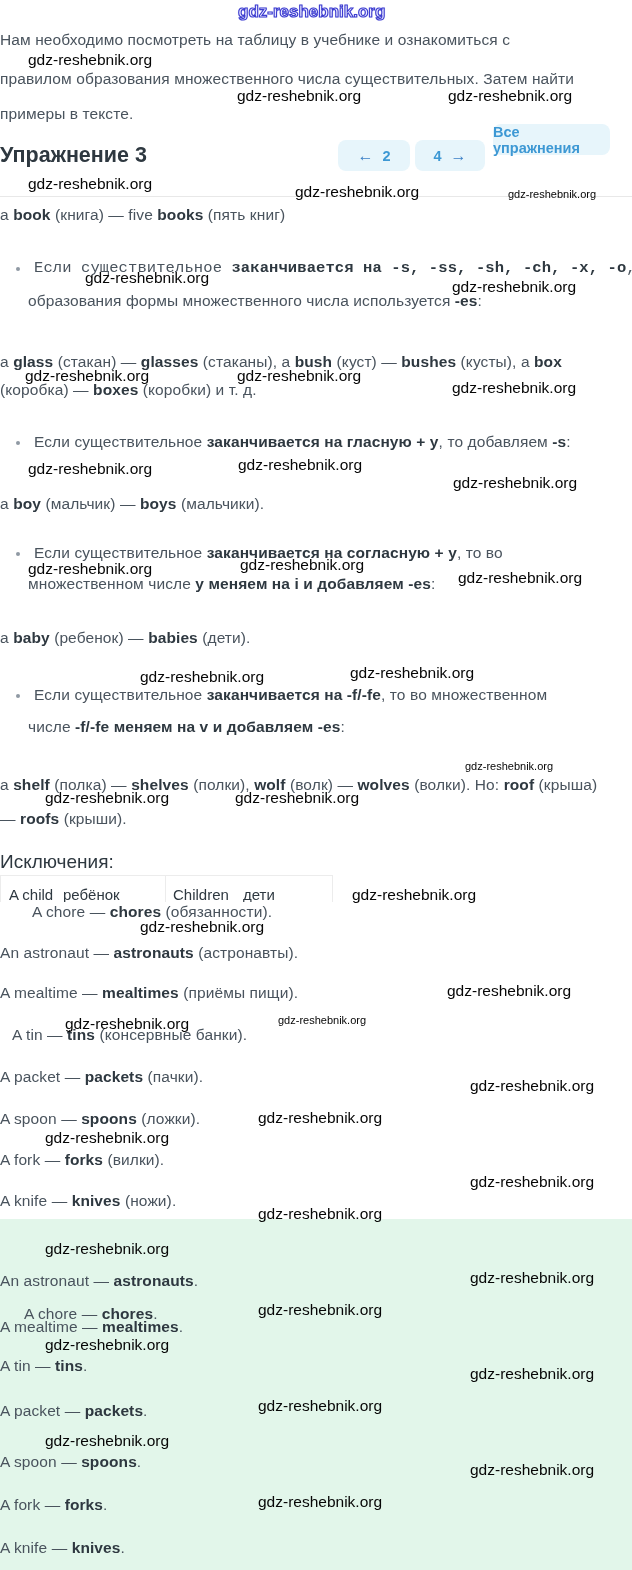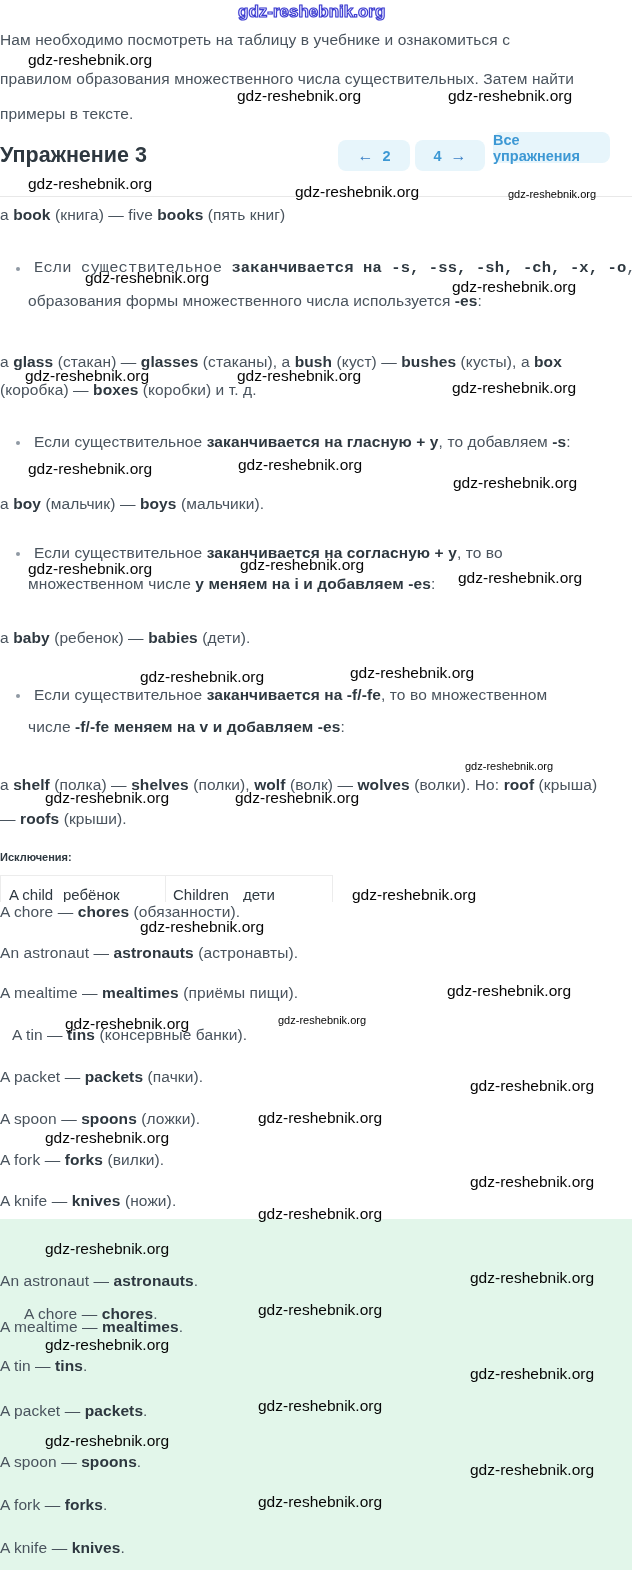--- a/index.html
+++ b/index.html
@@ -4,21 +4,21 @@
 <style>
   html,body { margin:0; padding:0; }
   body {
     width:632px; height:1570px; position:relative; overflow:hidden;
     background:#ffffff;
     font-family:"Liberation Sans", sans-serif;
   }
   .line { position:absolute; font-size:15.5px; color:#49535d; white-space:nowrap; letter-spacing:.1px; }
   .line .b { font-weight:bold; color:#2e3840; }
   .h1 { position:absolute; font-size:21.5px; font-weight:bold; color:#2e3840; white-space:nowrap; }
-  .h2 { position:absolute; font-size:11px; font-weight:bold; color:#2e3840; white-space:nowrap; }
+  .h2 { position:absolute; font-size:19px; font-weight:normal; color:#2e3840; white-space:nowrap; }
   .wm { position:absolute; font-size:15.5px; color:#060606; white-space:nowrap; }
   .wm-sm { font-size:11px; }
   .wm-blue {
     font-size:17px; font-weight:bold; color:#eaeaff;
     -webkit-text-stroke:1.1px #3d3dd0;
     text-shadow:0 0 1px #3d3dd0;
   }
   .btn {
     position:absolute; height:31px; background:#e7f5fb; border-radius:8px;
     color:#3d98d4; font-size:14.5px; font-weight:bold;
@@ -50,21 +50,21 @@
 <div class="h1" style="left:0; top:143px;">Упражнение 3</div>
 
 <div class="btn" style="left:338px; top:140px; width:72px;">
   <span class="arrow">←</span>
   <span>2</span>
 </div>
 <div class="btn" style="left:415px; top:140px; width:70px;">
   <span>4</span>
   <span class="arrow">→</span>
 </div>
-<div class="btn" style="left:493px; top:132px; width:117px;justify-content:flex-end;">
+<div class="btn" style="left:493px; top:124px; width:117px;justify-content:flex-end;">
   <span>Все упражнения</span>
 </div>
 
 <div class="line" style="left:0; top:206px;"><span>a </span><span class="b">book</span><span> (книга) — five </span><span class="b">books</span><span> (пять книг)</span></div>
 
 <div class="dot" style="left:16px; top:267px;"></div>
 <div class="line" style="left:34px; top:259px;font-family:Liberation Mono, monospace;"><span>Если существительное </span><span class="b">заканчивается на -s, -ss, -sh, -ch, -x, -o</span><span>, то для</span></div>
 <div class="line" style="left:28px; top:292px;"><span>образования формы множественного числа используется </span><span class="b">-es</span><span>:</span></div>
 
 <div class="line" style="left:0; top:353px;"><span>a </span><span class="b">glass</span><span> (стакан) — </span><span class="b">glasses</span><span> (стаканы), a </span><span class="b">bush</span><span> (куст) — </span><span class="b">bushes</span><span> (кусты), a </span><span class="b">box</span></div>
@@ -91,21 +91,21 @@
 <div class="h2" style="left:0; top:851px;">Исключения:</div>
 
 <div class="tablefrag" style="left:0; top:875px; width:331px; height:26px;">
   <div class="vline" style="left:164px;"></div>
   <span class="cell-text" style="left:8px; top:10px;">A child</span>
   <span class="cell-text" style="left:62px; top:10px;">ребёнок</span>
   <span class="cell-text" style="left:172px; top:10px;">Children</span>
   <span class="cell-text" style="left:242px; top:10px;">дети</span>
 </div>
 
-<div class="line" style="left:0; top:903px;"><span>A chore — </span><span class="b">chores</span><span> (обязанности).</span></div>
+<div class="line" style="left:0; top:903px;padding-left:32px;"><span>A chore — </span><span class="b">chores</span><span> (обязанности).</span></div>
 <div class="line" style="left:0; top:944px;"><span>An astronaut — </span><span class="b">astronauts</span><span> (астронавты).</span></div>
 <div class="line" style="left:0; top:984px;"><span>A mealtime — </span><span class="b">mealtimes</span><span> (приёмы пищи).</span></div>
 <div class="line" style="left:0; top:1026px;padding-left:12px;"><span>A tin — </span><span class="b">tins</span><span> (консервные банки).</span></div>
 <div class="line" style="left:0; top:1068px;"><span>A packet — </span><span class="b">packets</span><span> (пачки).</span></div>
 <div class="line" style="left:0; top:1110px;"><span>A spoon — </span><span class="b">spoons</span><span> (ложки).</span></div>
 <div class="line" style="left:0; top:1151px;"><span>A fork — </span><span class="b">forks</span><span> (вилки).</span></div>
 <div class="line" style="left:0; top:1192px;"><span>A knife — </span><span class="b">knives</span><span> (ножи).</span></div>
 
 <div class="line" style="left:0; top:1305px;margin-left:24px;"><span>A chore — </span><span class="b">chores</span><span>.</span></div>
 <div class="line" style="left:0; top:1272px;"><span>An astronaut — </span><span class="b">astronauts</span><span>.</span></div>

